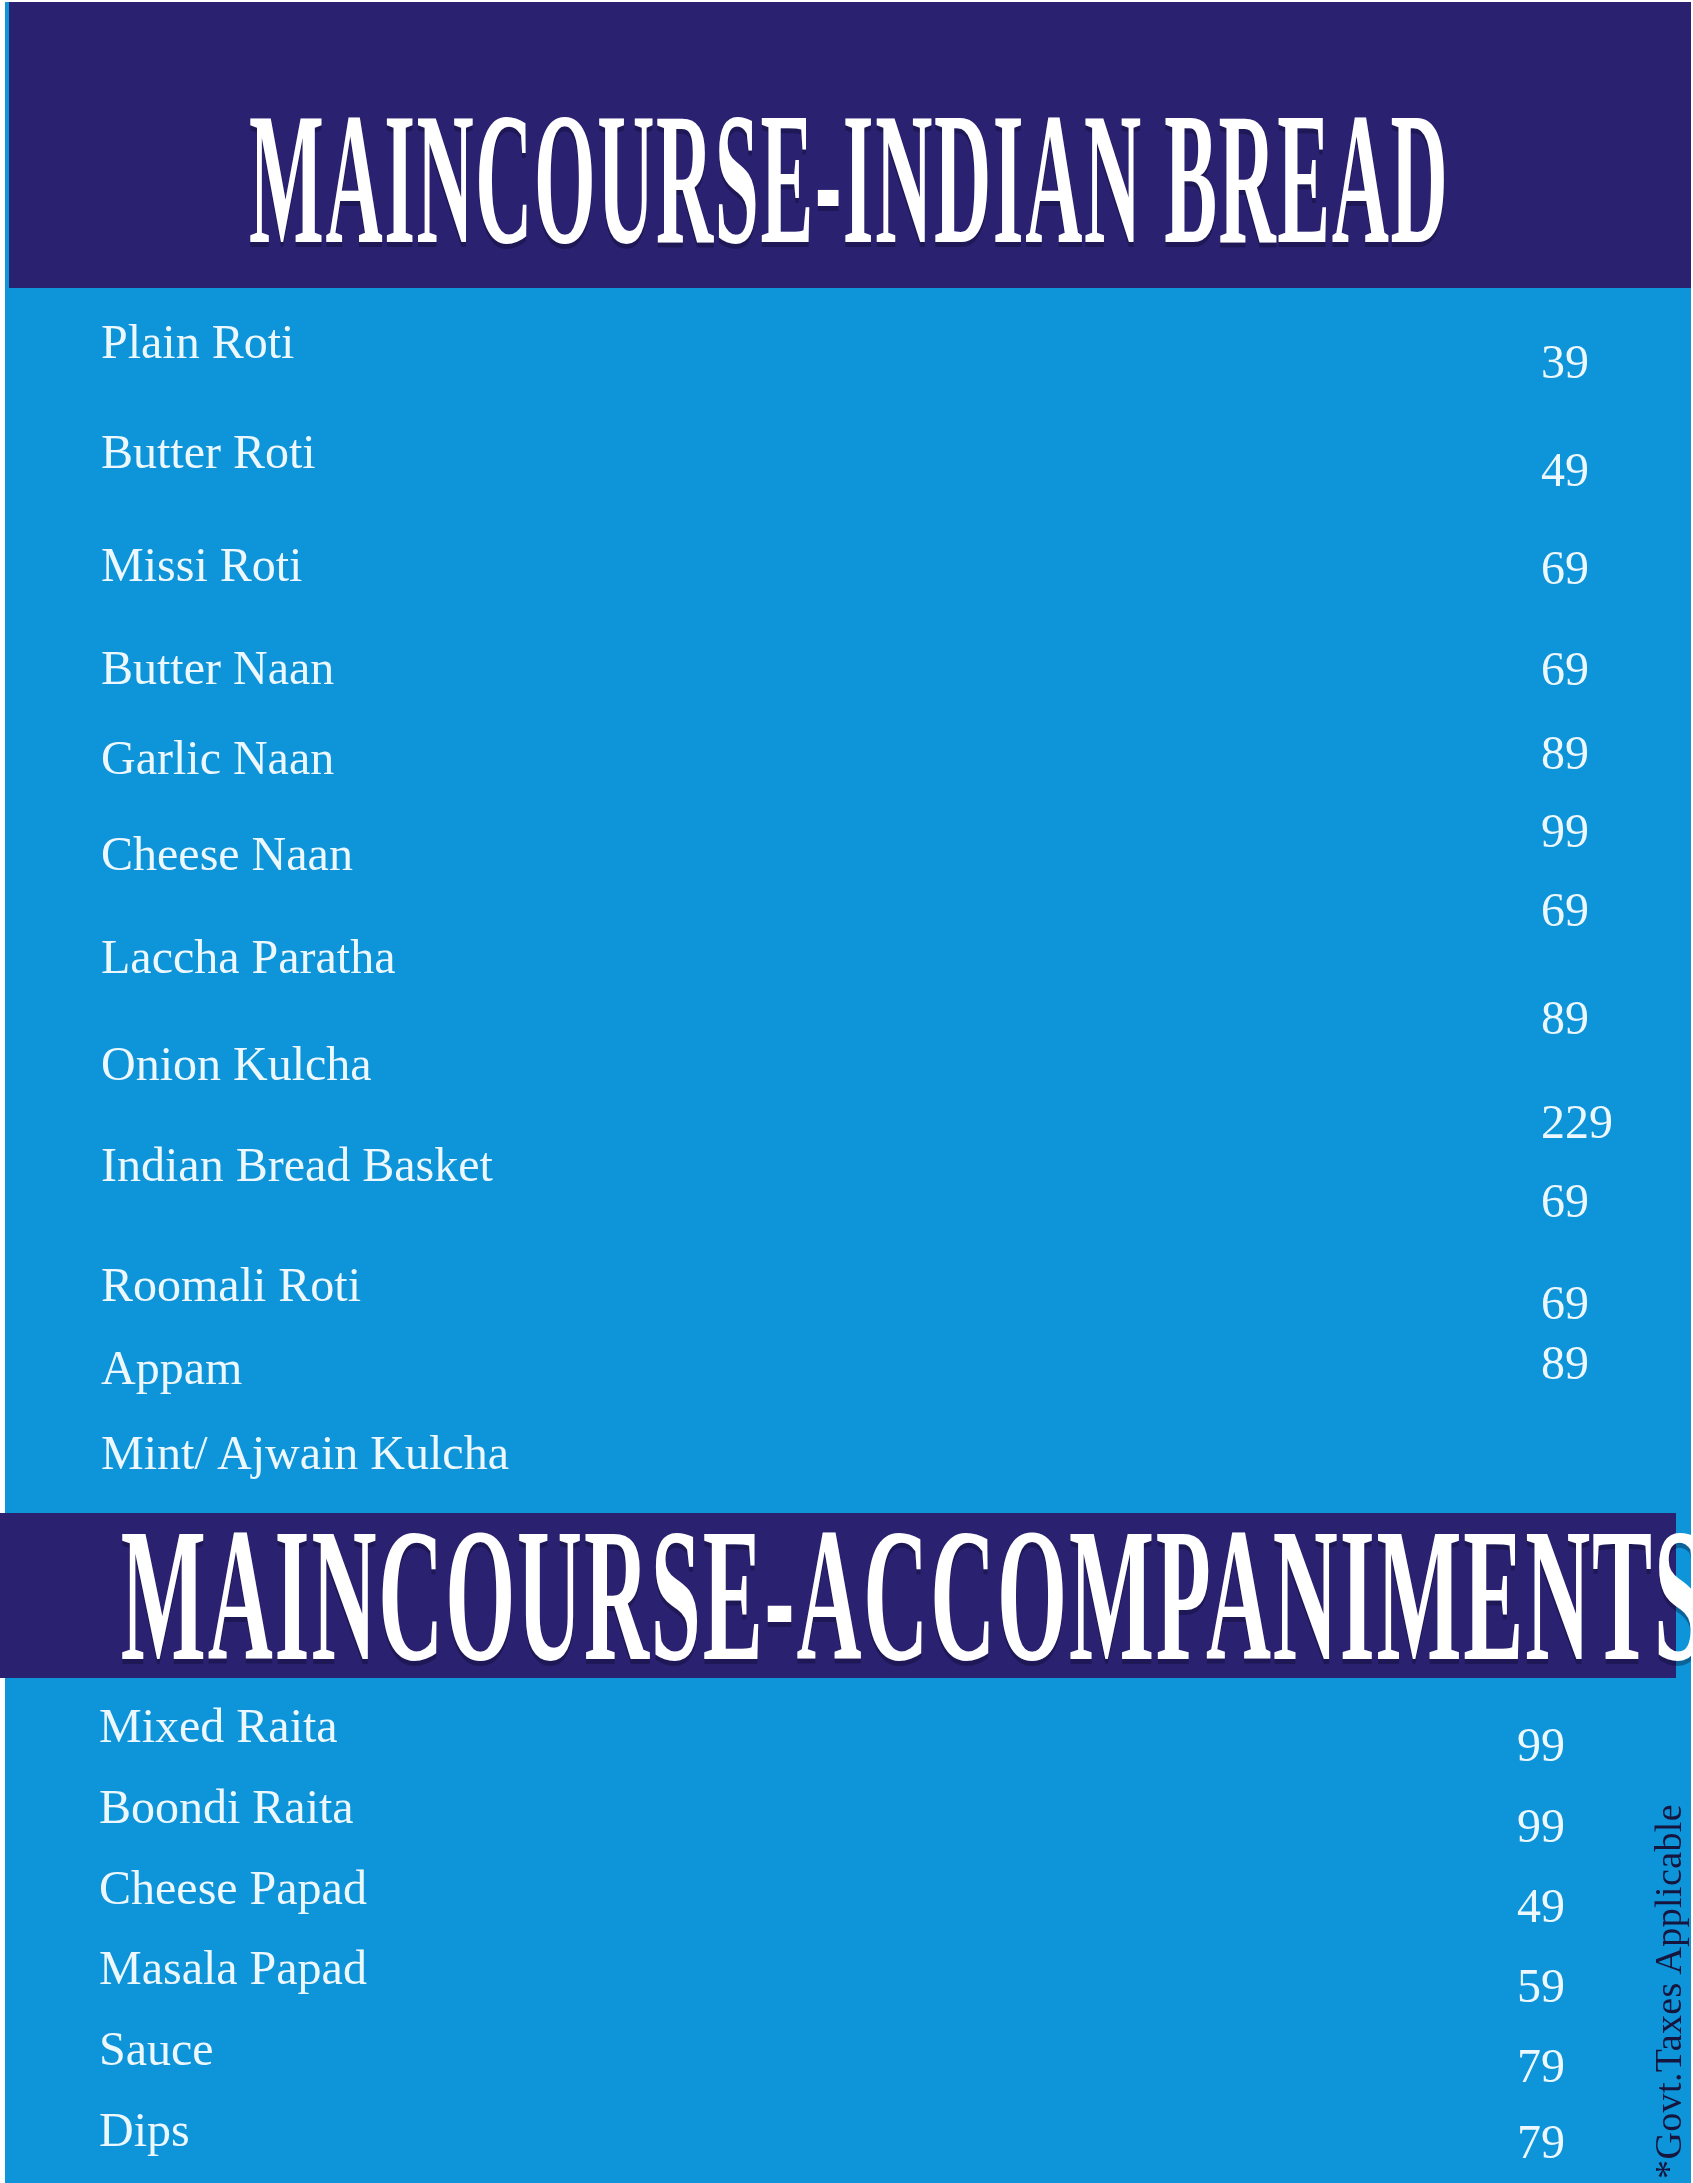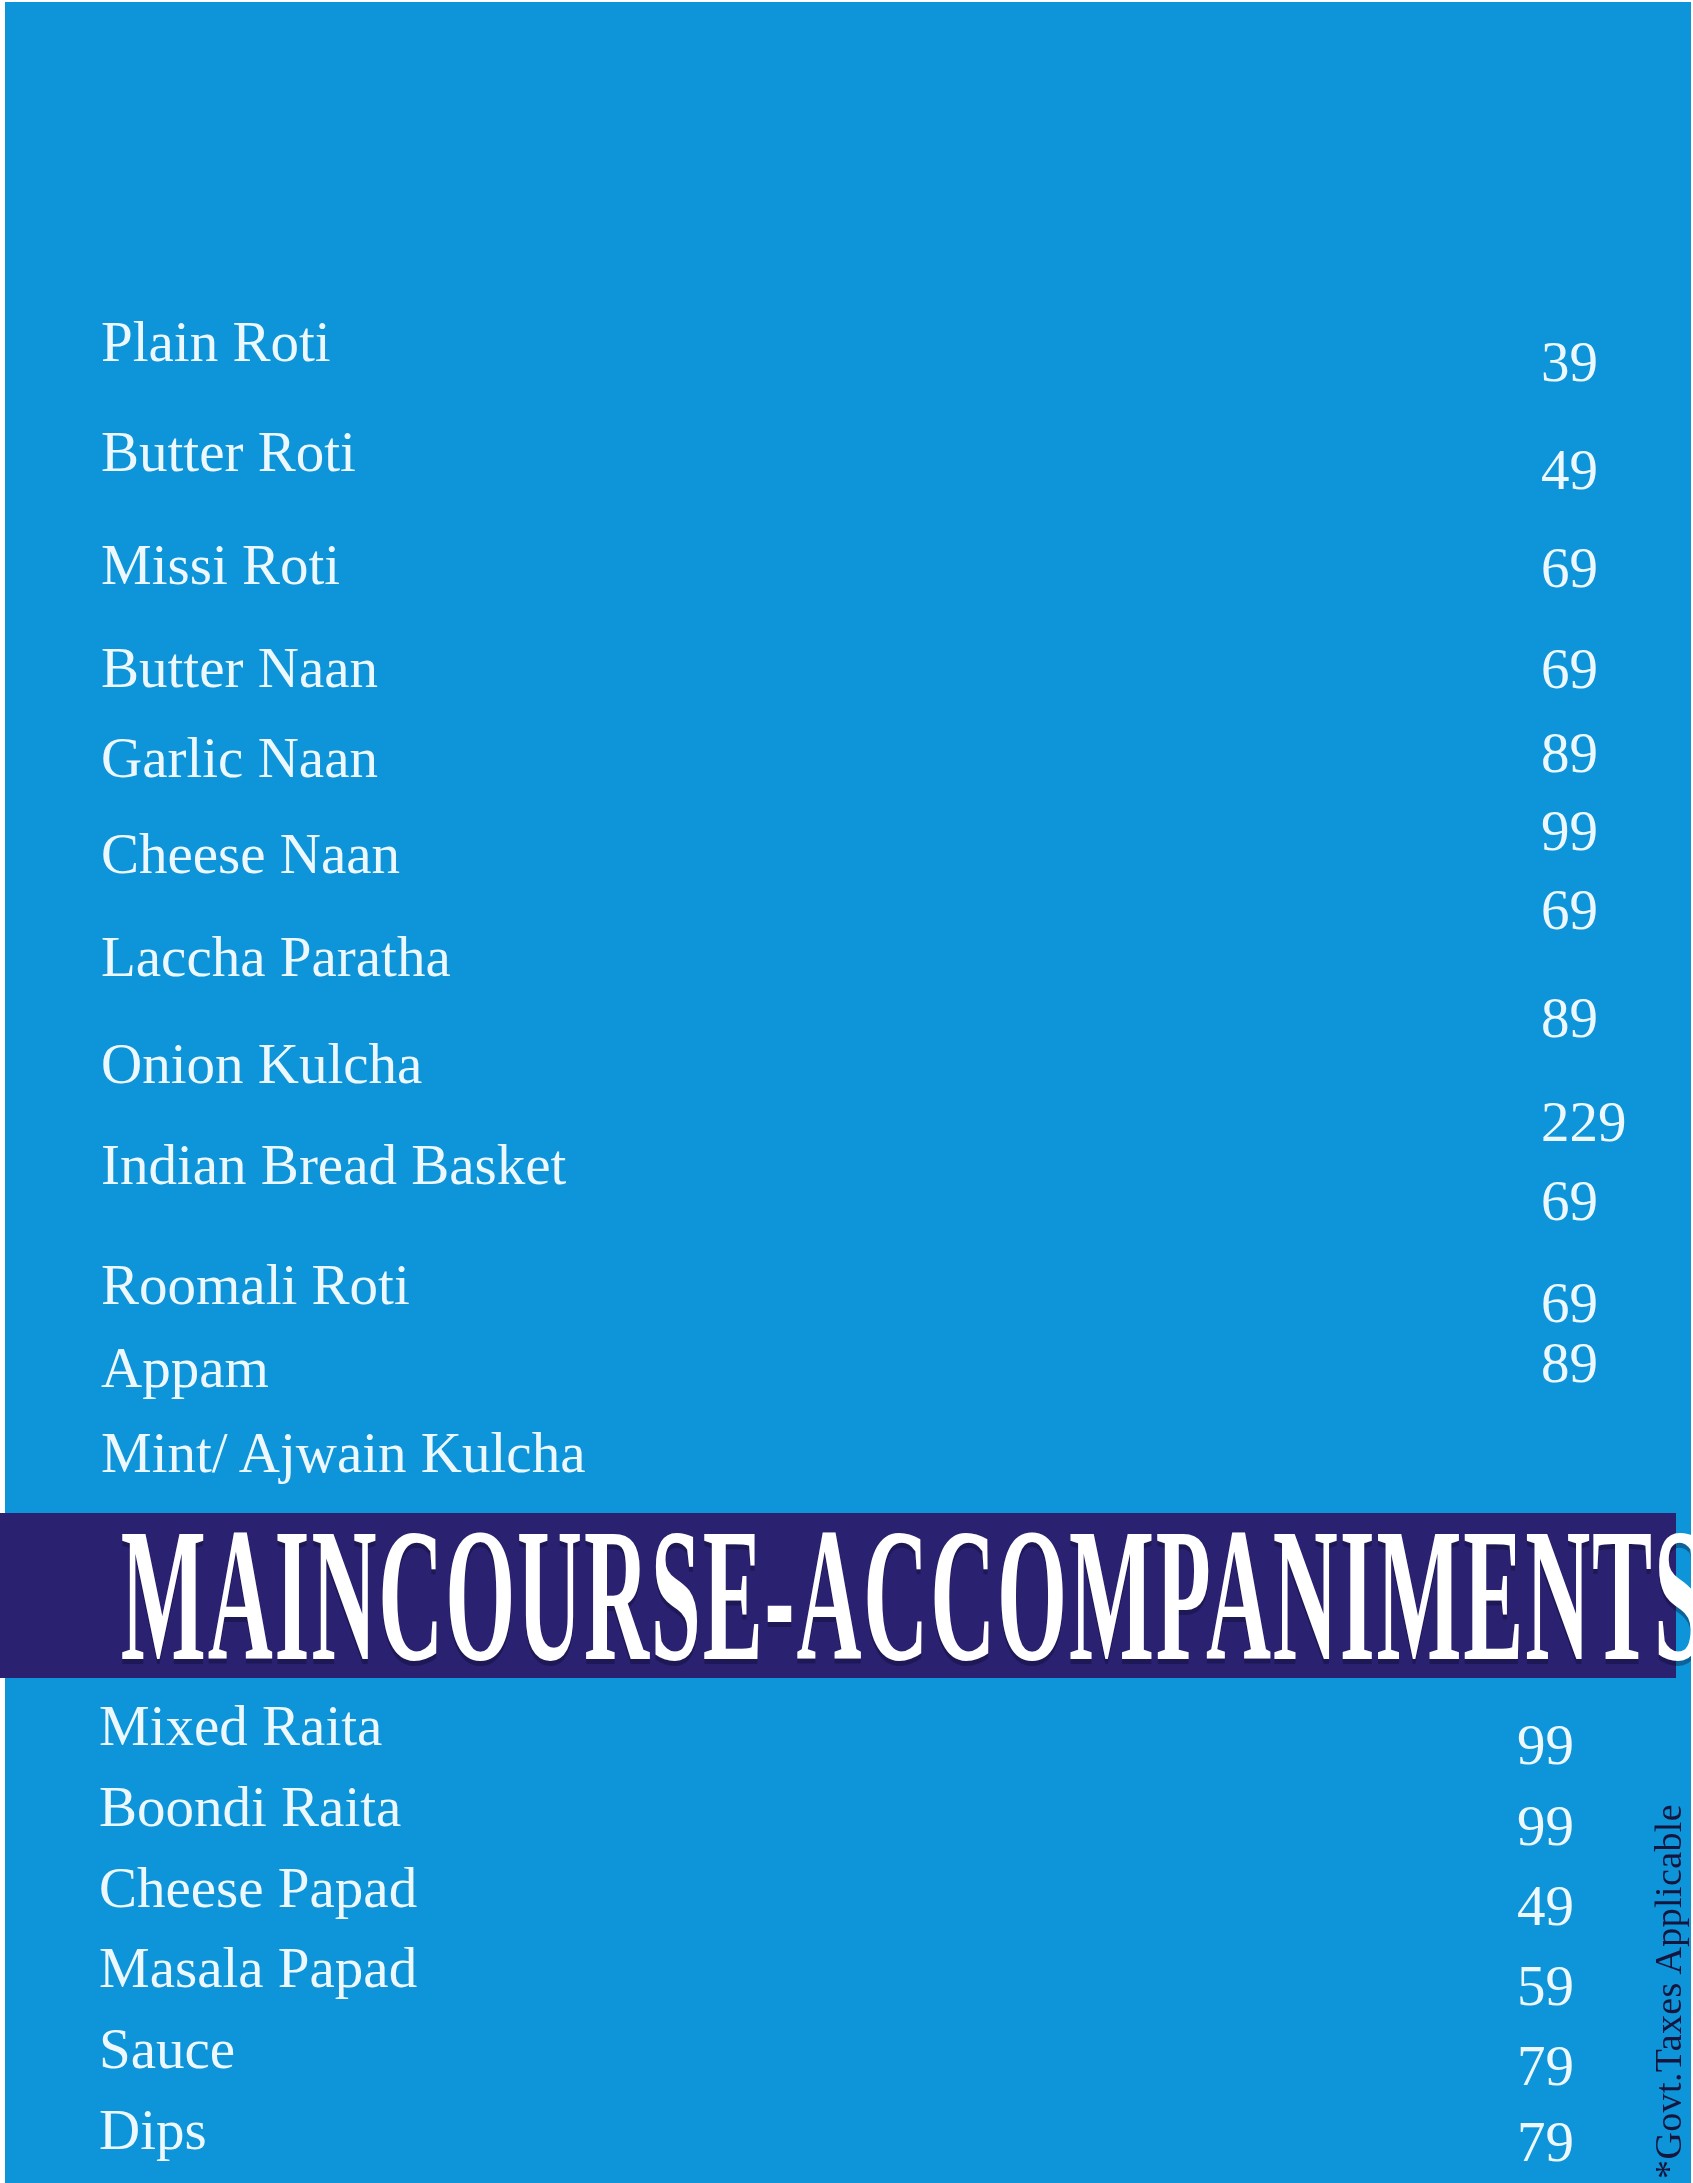--- a/index.html
+++ b/index.html
@@ -40,21 +40,21 @@
     font-size: 99px;
     transform: scale(0.80, 1.90);
   }
   .band-title.t2 {
     font-size: 106px;
     transform: translateX(75px) scale(0.85, 1.80);
   }
   .item-name, .item-price {
     position: absolute;
     color: var(--menu-text, #ECF8FE);
-    font-size: 57px;
+    font-size: 48px;
     line-height: 66px;
     height: 66px;
     white-space: nowrap;
   }
   .item-price {
     width: 132px;
     text-align: left;
   }
   .tax-note {
     position: absolute;
@@ -74,20 +74,23 @@
     width: 2px; height: 2183px;
     background: #ffffff;
   }
 </style>
 </head>
 <body>
 
 <div class="page" style="--page-bg: #FFFFFF; --panel-bg: #0E94D8; --band-bg: #2B2171; --menu-text: #ECF8FE; --note-text: #15153E;">
   <div class="panel"></div>
 
+  <div class="band band-1">
+    <span class="band-title t1">MAINCOURSE-INDIAN BREAD</span>
+  </div>
 
   <div class="band band-2">
     <span class="band-title t2">MAINCOURSE-ACCOMPANIMENTS</span>
   </div>
 
   <div id="items-layer">
       <div class="item-name" style="left: 101px; top: 309px;">Plain Roti</div>
       <div class="item-price" style="left: 1541px; top: 329px;">39</div>
       <div class="item-name" style="left: 101px; top: 419px;">Butter Roti</div>
       <div class="item-price" style="left: 1541px; top: 437px;">49</div>

